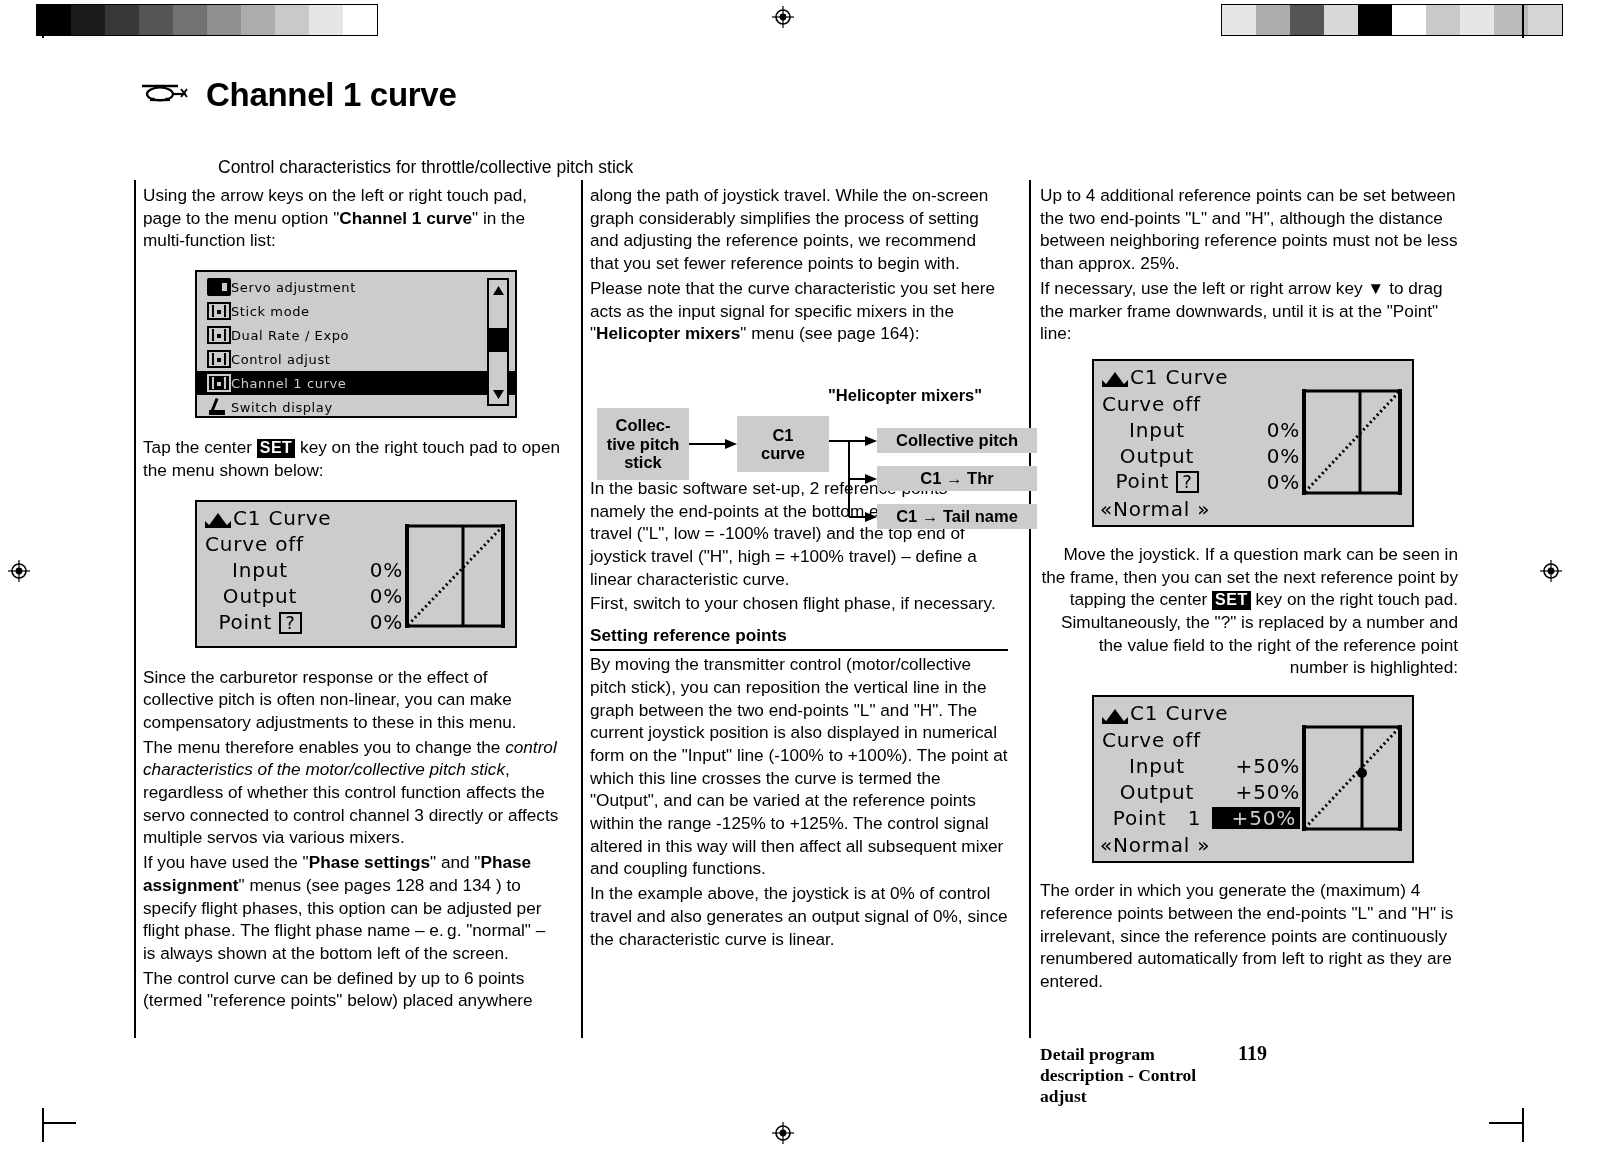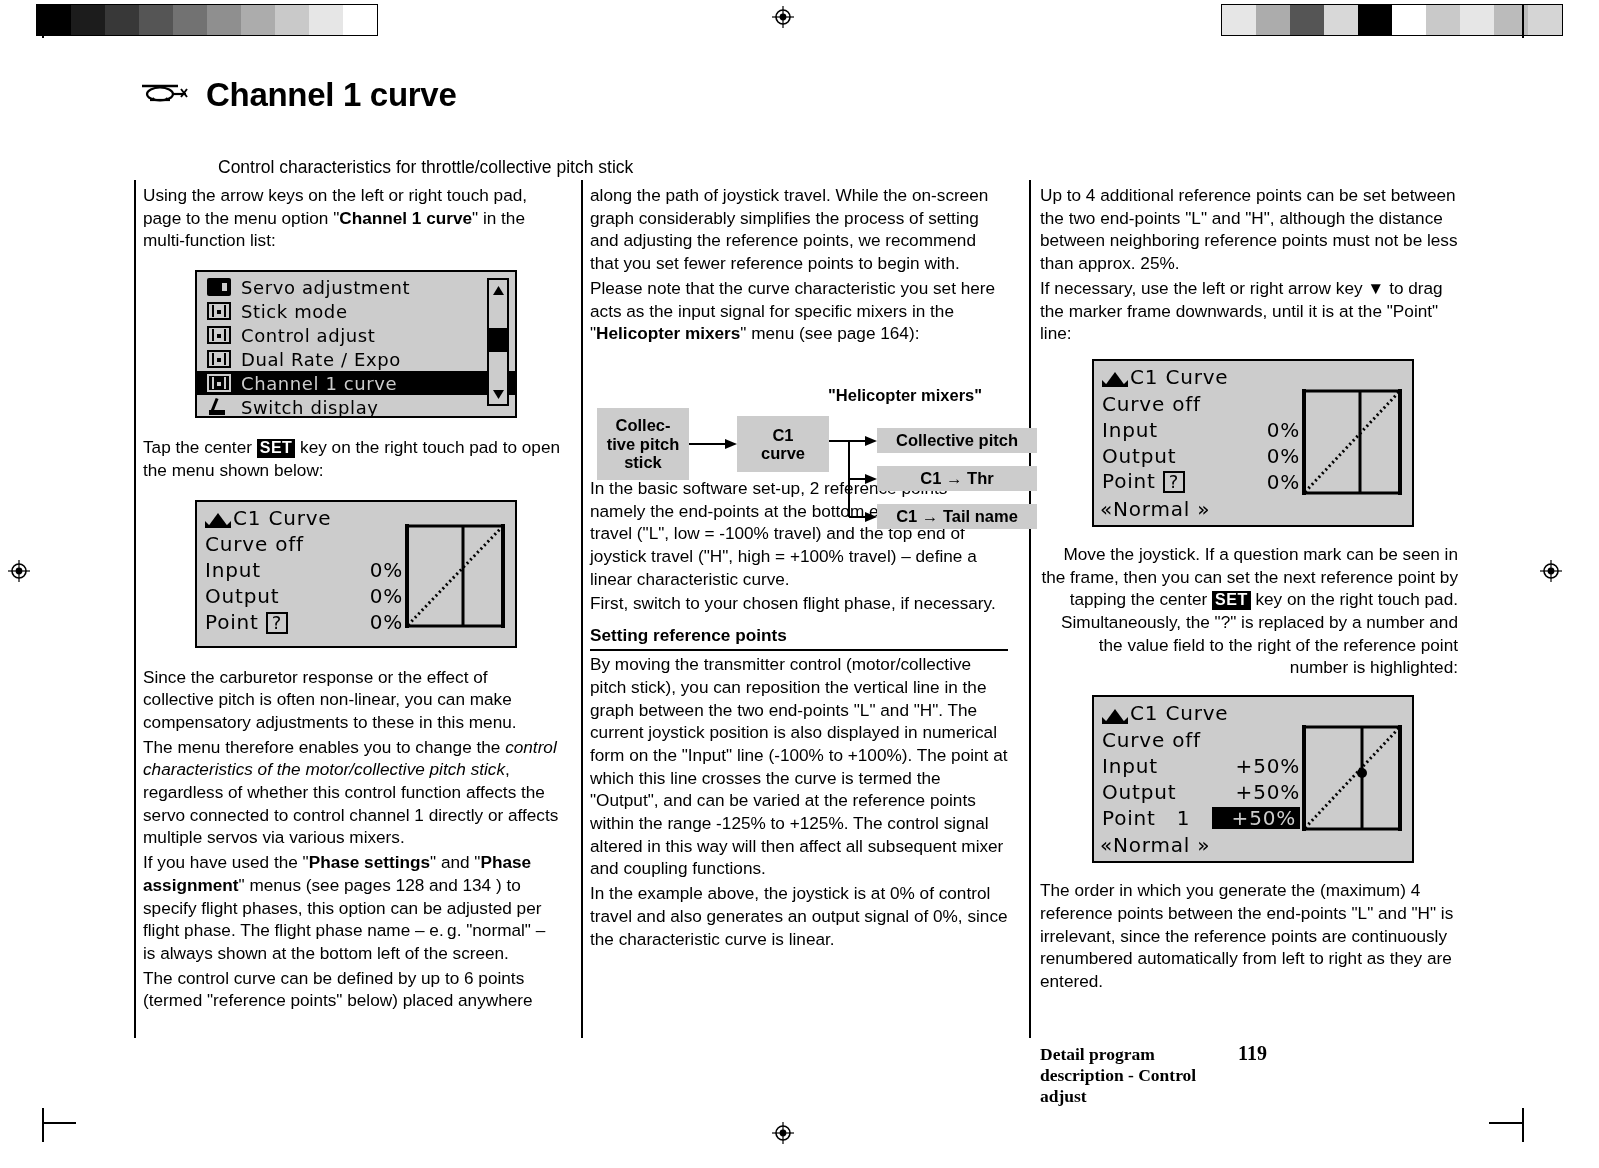--- a/index.html
+++ b/index.html
@@ -61,22 +61,22 @@
   .lcd{
     background:#cccccc;border:2px solid #000;position:relative;
     font-family:"DejaVu Sans", sans-serif;
     box-sizing:border-box;
   }
   .lcd-menu{width:322px;height:148px;}
   .lcd-curve{width:322px;height:148px;}
   .lcd-curve-tall{width:322px;height:168px;}
 
   .lcd-row{
-    display:flex;align-items:center;gap:10px;
-    font-size:18px;letter-spacing:0.6px;height:24px;
+    display:flex;align-items:center;gap:0;
+    font-size:13px;letter-spacing:0.6px;height:24px;
     padding-left:10px;
   }
   .lcd-row.sel{background:#000;color:#ccc;}
   .lcd-ico{width:24px;height:18px;flex:0 0 24px;position:relative;}
 
   
   .ico-servo{background:#000;border-radius:2px;position:relative;}
   .ico-servo:after{content:"";position:absolute;right:2px;top:3px;width:9px;height:12px;background:#ccc;border:2px solid #000;box-sizing:border-box;}
   .ico-stick{border:2px solid #000;box-sizing:border-box;position:relative;background:#ccc;}
   .ico-stick:before{content:"";position:absolute;left:3px;top:1px;width:2px;height:12px;background:#000;}
@@ -95,21 +95,21 @@
   }
   .sb-arrow{height:20px;display:flex;align-items:center;justify-content:center;}
   .sb-arrow svg{display:block;}
   .sb-thumb{position:absolute;left:0;right:0;top:48px;height:24px;background:#000;}
 
   
   .lcd-title{display:flex;align-items:center;gap:2px;font-size:20px;padding-left:8px;padding-top:4px;letter-spacing:0.8px;}
   .mountain{width:26px;height:17px;display:block;}
   .lcd-lines{position:absolute;left:8px;top:30px;font-size:20px;letter-spacing:0.8px;line-height:1.12;}
   .lcd-line{display:flex;align-items:center;height:26px;}
-  .lcd-label{width:110px;}
+  .lcd-label{width:110px;text-align:center;}
   .lcd-val{width:88px;text-align:right;}
   .lcd-val.hl{background:#000;color:#ccc;padding-right:4px;box-sizing:border-box;}
   .qbox{display:inline-block;border:2px solid #000;padding:0 4px;line-height:1.0;font-size:18px;}
   .phase{position:absolute;left:6px;bottom:4px;font-size:20px;letter-spacing:0.8px;}
   .graph{position:absolute;}
 
   
   #flow{position:absolute;left:597px;top:386px;width:424px;height:110px;}
   .fbox{position:absolute;background:#cccccc;display:flex;align-items:center;justify-content:center;text-align:center;font-weight:bold;font-size:16.5px;line-height:1.12;}
   #flow-label{position:absolute;font-weight:bold;font-size:16.5px;}
@@ -225,27 +225,27 @@
         <div class="lcd-row">
           <span class="lcd-ico ico-stick">
               <i></i>
             </span>
           <span>Stick mode</span>
         </div>
         <div class="lcd-row">
           <span class="lcd-ico ico-stick">
               <i></i>
             </span>
-          <span>Control adjust</span>
+          <span>Dual Rate / Expo</span>
         </div>
         <div class="lcd-row">
           <span class="lcd-ico ico-stick">
               <i></i>
             </span>
-          <span>Dual Rate / Expo</span>
+          <span>Control adjust</span>
         </div>
         <div class="lcd-row sel">
           <span class="lcd-ico ico-stick">
               <i></i>
             </span>
           <span>Channel 1 curve</span>
         </div>
         <div class="lcd-row">
           <span class="lcd-ico ico-switch"></span>
           <span>Switch display</span>
@@ -305,21 +305,21 @@
           <polyline points="4,6 100,6" fill="none" stroke="#000" stroke-width="3"></polyline>
           <polyline points="4,106 100,106" fill="none" stroke="#000" stroke-width="3"></polyline>
           <line x1="100" y1="4" x2="100" y2="108" stroke="#000" stroke-width="4"></line>
           <line x1="60" y1="6" x2="60" y2="106" stroke="#000" stroke-width="3"></line>
           <line x1="5" y1="105" x2="99" y2="7" stroke="#000" stroke-width="3" stroke-dasharray="2,3"></line>
         </svg>
       </span>
     </div>
 
     <p style="margin-top:18px;">Since the carburetor response or the effect of collective pitch is often non-linear, you can make compensatory adjustments to these in this menu.</p>
-    <p><span>The menu therefore enables you to change the </span><i>control characteristics of the motor/collective pitch stick</i><span>, regardless of whether this control function affects the servo connected to control channel 1 directly or affects multiple servos via various mixers.</span></p>
+    <p><span>The menu therefore enables you to change the </span><i>control characteristics of the motor/collective pitch stick</i><span>, regardless of whether this control function affects the servo connected to control channel 3 directly or affects multiple servos via various mixers.</span></p>
     <p><span>If you have used the "</span><b>Phase settings</b><span>" and "</span><b>Phase assignment</b><span>" menus (see pages 128 and 134 ) to specify flight phases, this option can be adjusted per flight phase. The flight phase name – e. g. "normal" – is always shown at the bottom left of the screen.</span></p>
     <p>The control curve can be defined by up to 6 points (termed "reference points" below) placed anywhere</p>
   </div>
 
   <div class="col" id="col2">
     <p>along the path of joystick travel. While the on-screen graph considerably simplifies the process of setting and adjusting the reference points, we recommend that you set fewer reference points to begin with.</p>
     <p><span>Please note that the curve characteristic you set here acts as the input signal for specific mixers in the "</span><b>Helicopter mixers</b><span>" menu (see page 164):</span></p>
 
     <div style="height:130px;"></div>
 

